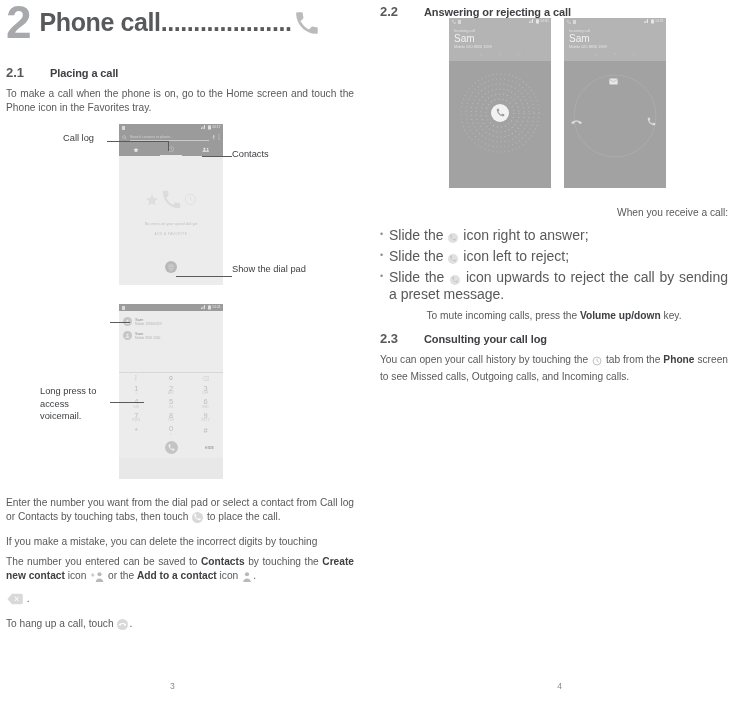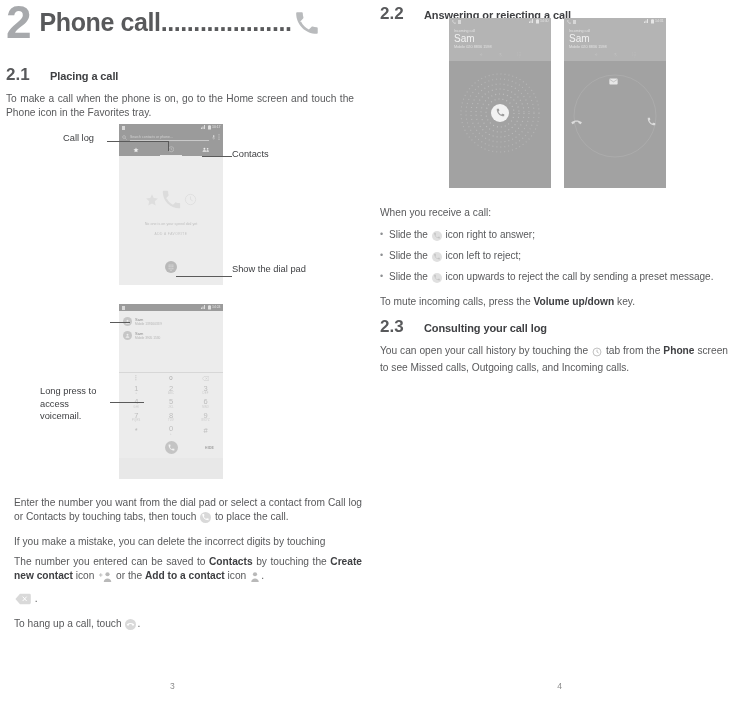--- a/index.html
+++ b/index.html
@@ -26,34 +26,34 @@
     color: #a7a9ac; letter-spacing: -2px; margin-right: 10px;
   }
   .chapter-title {
     font-size: 25px; font-weight: bold; color: #58595b;
     line-height: 40px; white-space: nowrap; letter-spacing: -0.4px;
   }
   .chapter-icon { margin-left: 2px; align-self: center; }
 
   
   .sec { display: flex; align-items: baseline; margin-top: 17px; margin-bottom: 7px; }
-  .sec-num { font-size: 17px; font-weight: bold; color: #58595b; width: 44px; flex: none; }
+  .sec-num { font-size: 13px; font-weight: bold; color: #58595b; width: 44px; flex: none; }
   .sec-title { font-size: 11px; font-weight: bold; color: #3f4043; letter-spacing: -0.1px; }
 
   
   p.body {
     font-size: 10.2px; line-height: 14px; color: #58595b;
     text-align: justify; margin-bottom: 8px;
   }
   p.body.tight { margin-bottom: 6px; }
   .b { font-weight: bold; color: #3f4043; }
 
   ul.bullets { list-style: none; margin: 0 0 8px 0; }
   ul.bullets li {
-    font-size: 10px; line-height: 14px; color: #58595b;
+    font-size: 14px; line-height: 14px; color: #58595b;
     text-align: justify; position: relative;
     padding-left: 9px; margin-bottom: 4px;
   }
   ul.bullets li::before {
     content: "\2022"; position: absolute; left: 0; top: -1px;
     color: #8c8e91; font-size: 9px;
   }
 
   .inline-ico { display: inline-block; vertical-align: -3px; margin: 0 1px; }
 
@@ -384,21 +384,21 @@
     <div class="leader" style="left:196px; top:156px; width:30px;"></div>
 
     <div class="callout" style="left:226px; top:263px; width:98px;">Show the dial pad</div>
     <div class="leader" style="left:170px; top:276px; width:56px;"></div>
 
     <div class="leader" style="left:104px; top:322px; width:20px;"></div>
 
     <div class="callout" style="left:34px; top:385px; width:68px;">Long press to access voicemail.</div>
     <div class="leader" style="left:104px; top:402px; width:34px;"></div>
 
-    <div style="position:absolute; left:0; top:496px; width:348px;margin-left:8px;">
+    <div style="position:absolute; left:0; top:496px; width:348px;">
       <p class="body"><span>Enter the number you want from the dial pad or select a contact from Call log or Contacts by touching tabs, then touch </span><span class="inline-ico"><svg width="11" height="11" viewBox="0 0 24 24">
               <circle cx="12" cy="12" r="12" fill="#d9d9d9"></circle>
               <path d="M8.3 10.5c1.1 2.1 2.8 3.8 4.9 4.9l1.6-1.6c.2-.2.5-.3.8-.2.8.3 1.7.4 2.5.4.4 0 .7.3.7.7v2.5c0 .4-.3.7-.7.7-7.2 0-13-5.8-13-13 0-.4.3-.7.7-.7h2.5c.4 0 .7.3.7.7 0 .9.1 1.7.4 2.5.1.3 0 .6-.2.8z" fill="#fff"></path>
             </svg></span><span> to place the call.</span></p>
 
       <p class="body tight"><span>If you make a mistake, you can delete the incorrect digits by touching </span></p>
 
       <p class="body"><span>The number you entered can be saved to </span><span class="b">Contacts</span><span> by touching the </span><span class="b">Create new contact</span><span> icon </span><span class="inline-ico"><svg width="14" height="11" viewBox="0 0 28 22">
               <path d="M2 8h7M5.5 4.5v7" stroke="#b9b9b9" stroke-width="1.9"></path>
               <circle cx="19" cy="6.5" r="4.2" fill="#b9b9b9"></circle>
@@ -561,38 +561,38 @@
         </div>
         <div style="position:absolute; left:83px; top:51px;">
           <svg width="9" height="9" viewBox="0 0 24 24">
               <path d="M6.6 10.8c1.6 3.1 4 5.6 7.1 7.2l2.4-2.4c.3-.3.7-.4 1.1-.3 1.2.4 2.4.6 3.7.6.6 0 1 .4 1 1V21c0 .6-.4 1-1 1C10.5 22 2 13.5 2 3c0-.6.4-1 1-1h4.1c.6 0 1 .4 1 1 0 1.3.2 2.5.6 3.7.1.4 0 .8-.3 1.1l-2.8 3z" fill="#dcdcdc"></path>
             </svg>
         </div>
       </div>
     </div>
 
     <div style="position:absolute; left:0; top:206px; width:348px;">
-      <p class="body" style="text-align:left;">When you receive a call:</p>
+      <p class="body" style="text-align:right;">When you receive a call:</p>
 
       <ul class="bullets">
         <li><span>Slide the </span><span class="inline-ico"><svg width="10" height="10" viewBox="0 0 24 24">
                 <circle cx="12" cy="12" r="12" fill="#e0e0e0"></circle>
                 <path d="M8.3 10.5c1.1 2.1 2.8 3.8 4.9 4.9l1.6-1.6c.2-.2.5-.3.8-.2.8.3 1.7.4 2.5.4.4 0 .7.3.7.7v2.5c0 .4-.3.7-.7.7-7.2 0-13-5.8-13-13 0-.4.3-.7.7-.7h2.5c.4 0 .7.3.7.7 0 .9.1 1.7.4 2.5.1.3 0 .6-.2.8z" fill="#c4c4c4"></path>
               </svg></span><span> icon right to answer;</span></li>
         <li><span>Slide the </span><span class="inline-ico"><svg width="10" height="10" viewBox="0 0 24 24">
                 <circle cx="12" cy="12" r="12" fill="#e0e0e0"></circle>
                 <path d="M8.3 10.5c1.1 2.1 2.8 3.8 4.9 4.9l1.6-1.6c.2-.2.5-.3.8-.2.8.3 1.7.4 2.5.4.4 0 .7.3.7.7v2.5c0 .4-.3.7-.7.7-7.2 0-13-5.8-13-13 0-.4.3-.7.7-.7h2.5c.4 0 .7.3.7.7 0 .9.1 1.7.4 2.5.1.3 0 .6-.2.8z" fill="#c4c4c4"></path>
               </svg></span><span> icon left to reject;</span></li>
         <li><span>Slide the </span><span class="inline-ico"><svg width="10" height="10" viewBox="0 0 24 24">
                 <circle cx="12" cy="12" r="12" fill="#e0e0e0"></circle>
                 <path d="M8.3 10.5c1.1 2.1 2.8 3.8 4.9 4.9l1.6-1.6c.2-.2.5-.3.8-.2.8.3 1.7.4 2.5.4.4 0 .7.3.7.7v2.5c0 .4-.3.7-.7.7-7.2 0-13-5.8-13-13 0-.4.3-.7.7-.7h2.5c.4 0 .7.3.7.7 0 .9.1 1.7.4 2.5.1.3 0 .6-.2.8z" fill="#c4c4c4"></path>
               </svg></span><span> icon upwards to reject the call by sending a preset message.</span></li>
       </ul>
 
-      <p class="body" style="text-align:left;"><span>To mute incoming calls, press the </span><span class="b">Volume up/down</span><span> key.</span></p>
+      <p class="body" style="text-align:center;"><span>To mute incoming calls, press the </span><span class="b">Volume up/down</span><span> key.</span></p>
 
       <div class="sec" style="margin-top:5px;">
         <span class="sec-num">2.3</span>
         <span class="sec-title">Consulting your call log</span>
       </div>
 
       <p class="body"><span>You can open your call history by touching the </span><span class="inline-ico"><svg width="10" height="10" viewBox="0 0 24 24">
               <circle cx="12" cy="12" r="9.5" fill="none" stroke="#9b9b9b" stroke-width="1.5"></circle>
               <path d="M12 6.5V12l4 2.4" fill="none" stroke="#9b9b9b" stroke-width="1.5"></path>
             </svg></span><span> tab from the </span><span class="b">Phone</span><span> screen to see Missed calls, Outgoing calls, and Incoming calls.</span></p>

